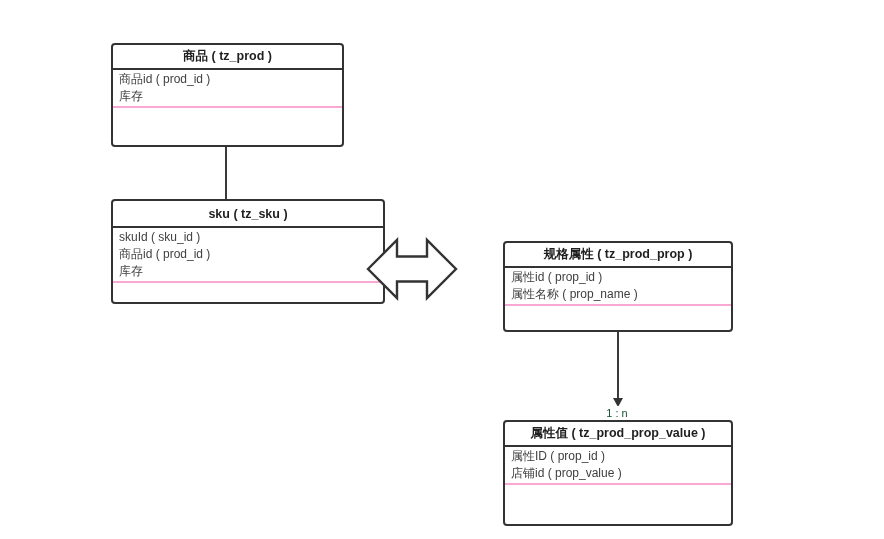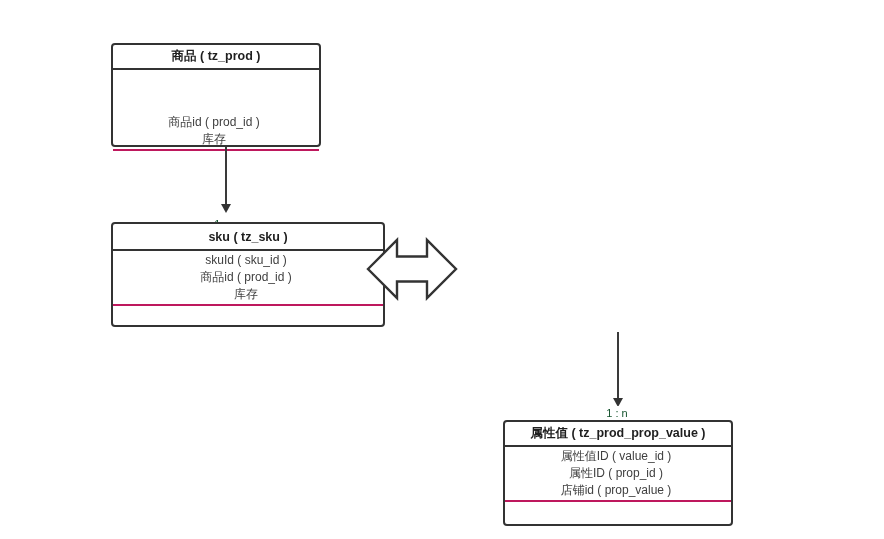--- a/index.html
+++ b/index.html
@@ -33,34 +33,33 @@
     border-bottom: 2px solid #333333;
     display: flex;
     align-items: center;
     justify-content: center;
     font-size: 12.5px;
     font-weight: bold;
     color: #1f1f1f;
     white-space: nowrap;
   }
   .etable .bd {
-    border-bottom: 2px solid #be185d;
+    border-bottom: 2px solid #f9a8d4;
     padding: 1px 10px 1px 6px;
-    text-align: center;
   }
   .etable .bd .fr {
     line-height: 17px;
     white-space: nowrap;
     overflow: hidden;
   }
   .etable .ft {
     flex: 1 1 auto;
   }
-  #t-prod  { left: 111px; top: 43px;  width: 210px; height: 104px; gap: 43px; }
-  #t-sku   { left: 111px; top: 222px; width: 274px; height: 105px; }
+  #t-prod  { left: 111px; top: 43px;  width: 233px; height: 104px; }
+  #t-sku   { left: 111px; top: 199px; width: 274px; height: 105px; }
   #t-prop  { left: 503px; top: 241px; width: 230px; height: 91px;  }
   #t-value { left: 503px; top: 420px; width: 230px; height: 106px; }
   #t-sku .hd { height: 25px; flex-basis: 25px; }
 
   
   .vline {
     position: absolute;
     width: 2px;
     background: #3a3a3a;
   }
@@ -124,28 +123,35 @@
       <div class="fr">商品id ( prod_id )</div>
       <div class="fr">库存</div>
     </div>
     <div class="ft"></div>
   </div>
 
   <svg id="double-arrow" viewBox="0 0 92 64">
     <polygon points="2,32 31,3 31,19.5 61,19.5 61,3 90,32 61,61 61,44.5 31,44.5 31,61" fill="#ffffff" stroke="#333333" stroke-width="2.4" stroke-linejoin="miter"></polygon>
   </svg>
 
+  <div class="etable" id="t-prop">
+    <div class="hd">规格属性 ( tz_prod_prop )</div>
+    <div class="bd">
+      <div class="fr">属性id ( prop_id )</div>
+      <div class="fr">属性名称 ( prop_name )</div>
+    </div>
+    <div class="ft"></div>
+  </div>
 
   <div class="vline" id="line-prop-value"></div>
   <div class="arrow-down" id="arrow-prop-value"></div>
   <div class="rel-label" id="label-prop-value">1 : n</div>
 
   <div class="etable" id="t-value">
     <div class="hd">属性值 ( tz_prod_prop_value )</div>
     <div class="bd">
-      <div class="fr">属性值ID ( value_id )</div>
       <div class="fr">属性ID ( prop_id )</div>
       <div class="fr">店铺id ( prop_value )</div>
     </div>
     <div class="ft"></div>
   </div>
 
 </div>
 
 </body></html>

